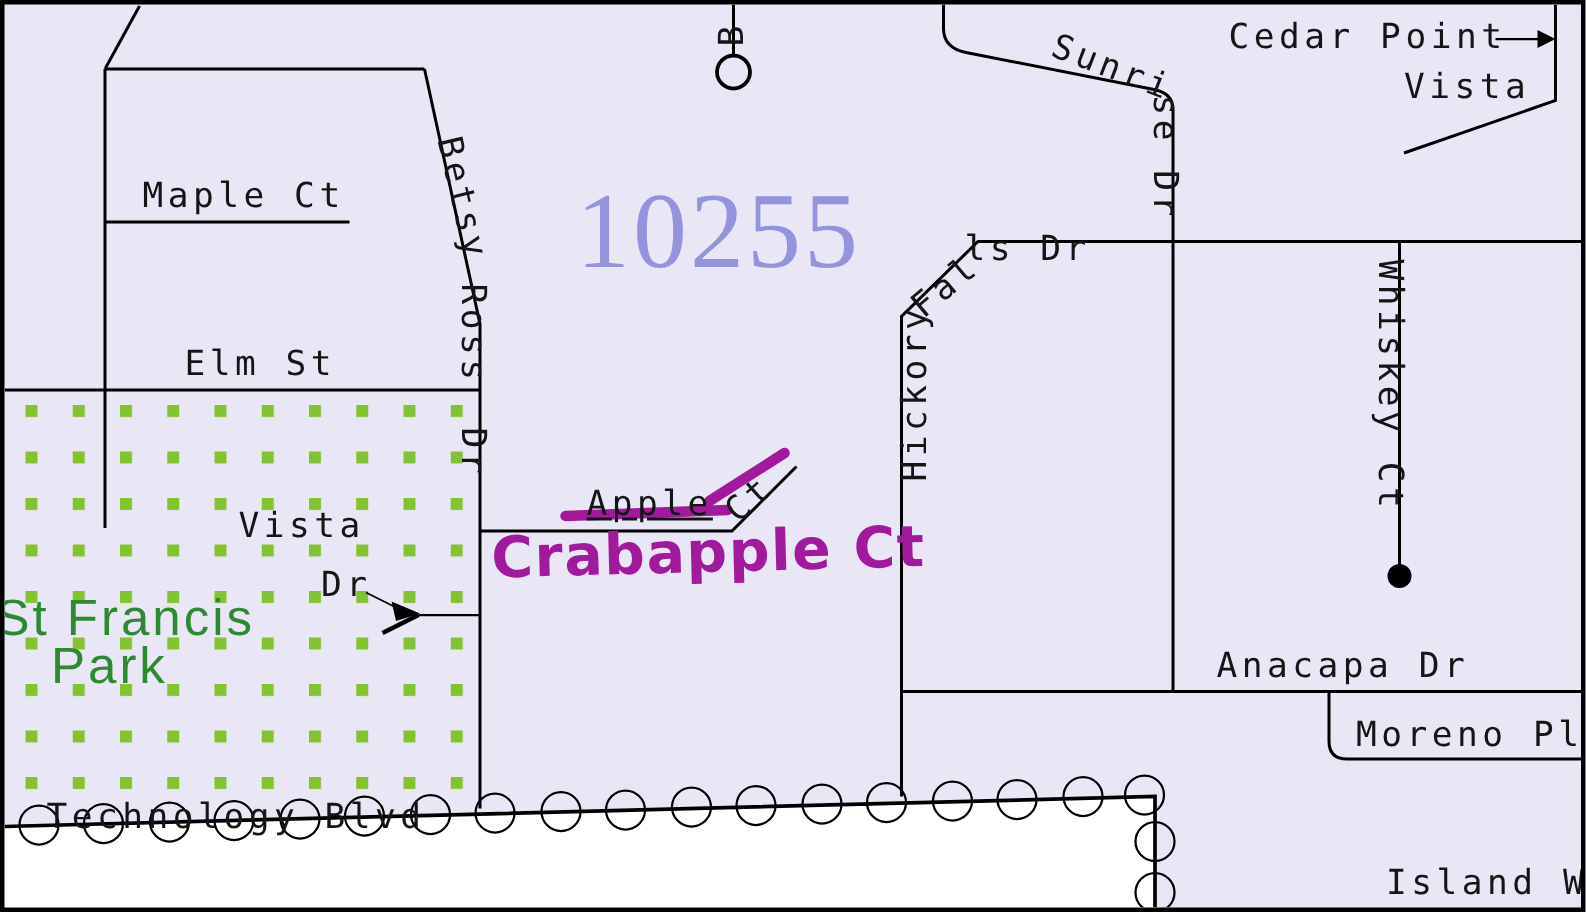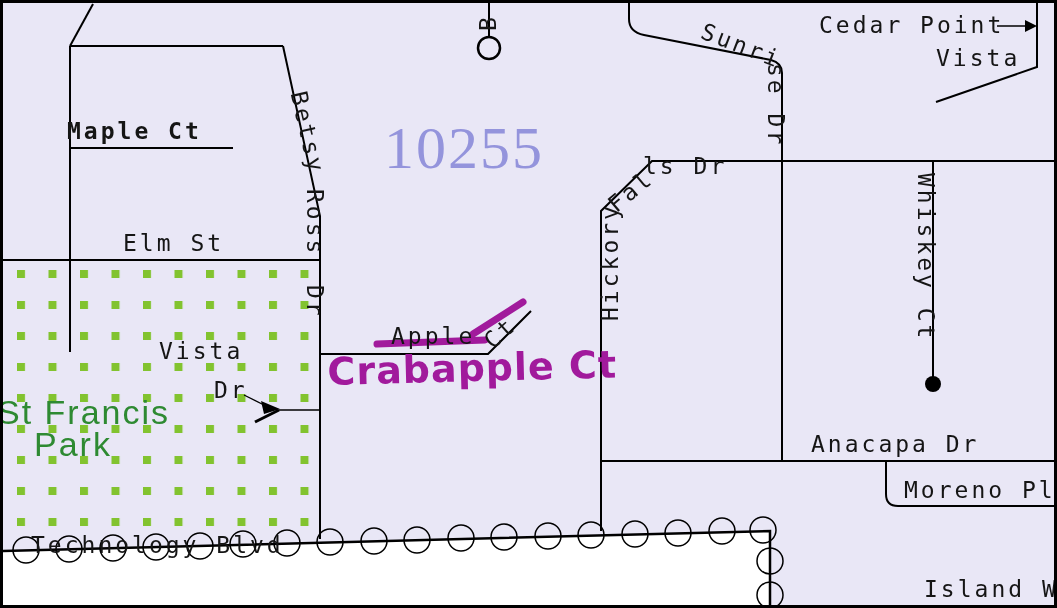--- a/index.html
+++ b/index.html
@@ -138,21 +138,21 @@
       <circle cx="767" cy="558" r="13"></circle>
         <circle cx="767" cy="592" r="13"></circle>
     </g>
 
     <g stroke="#A11A9C" stroke-width="7" stroke-linecap="round" fill="none">
       <path d="M374,341 L482,337"></path>
       <path d="M470,331 L520,299"></path>
     </g>
   </svg>
 
-  <div class="lbl" style="left:64px;top:117px;font-weight:bold;">Maple Ct</div>
+  <div class="lbl" style="left:92px;top:117px;">Maple Ct</div>
 
   <div class="lbl" style="left:120px;top:229px;">Elm St</div>
 
   <div class="lbl" style="left:306px;top:86px;transform:rotate(77deg);">Betsy</div>
   <div class="lbl" style="left:323px;top:186px;transform:rotate(90deg);">Ross</div>
   <div class="lbl" style="left:323px;top:282px;transform:rotate(90deg);">Dr</div>
 
   <div class="lbl" style="left:474px;top:28px;transform:rotate(-90deg);">B</div>
 
   <div class="lbl" style="left:703px;top:17px;transform:rotate(21deg);">Sunri</div>
@@ -171,23 +171,23 @@
 
   <div class="lbl" style="left:808px;top:430px;">Anacapa Dr</div>
 
   <div class="lbl" style="left:921px;top:575px;">Island W</div>
 
   <div class="lbl" style="left:28px;top:503px;margin-top:28px;">Technology Blvd</div>
 
   <div class="lbl" style="left:156px;top:337px;">Vista</div>
   <div class="lbl" style="left:211px;top:376px;">Dr</div>
 
-  <div class="lbl" style="left:388px;top:322px;">Apple</div>
+  <div class="lbl" style="left:388px;top:322px;text-decoration:underline;">Apple</div>
   <div class="lbl" style="left:477px;top:333px;transform:rotate(-42deg);">Ct</div>
 
-  <div class="title-lbl" style="left:381px;top:115px;font-size:60px;">10255</div>
+  <div class="title-lbl" style="left:381px;top:115px;font-size:72px;">10255</div>
 
   <div class="park-lbl" style="left:-6px;top:392px;">St Francis</div>
   <div class="park-lbl" style="left:31px;top:424px;">Park</div>
 
   <div class="annot-lbl" style="left:324px;top:350px;">Crabapple Ct</div>
 
 </div>
 
 </body></html>

